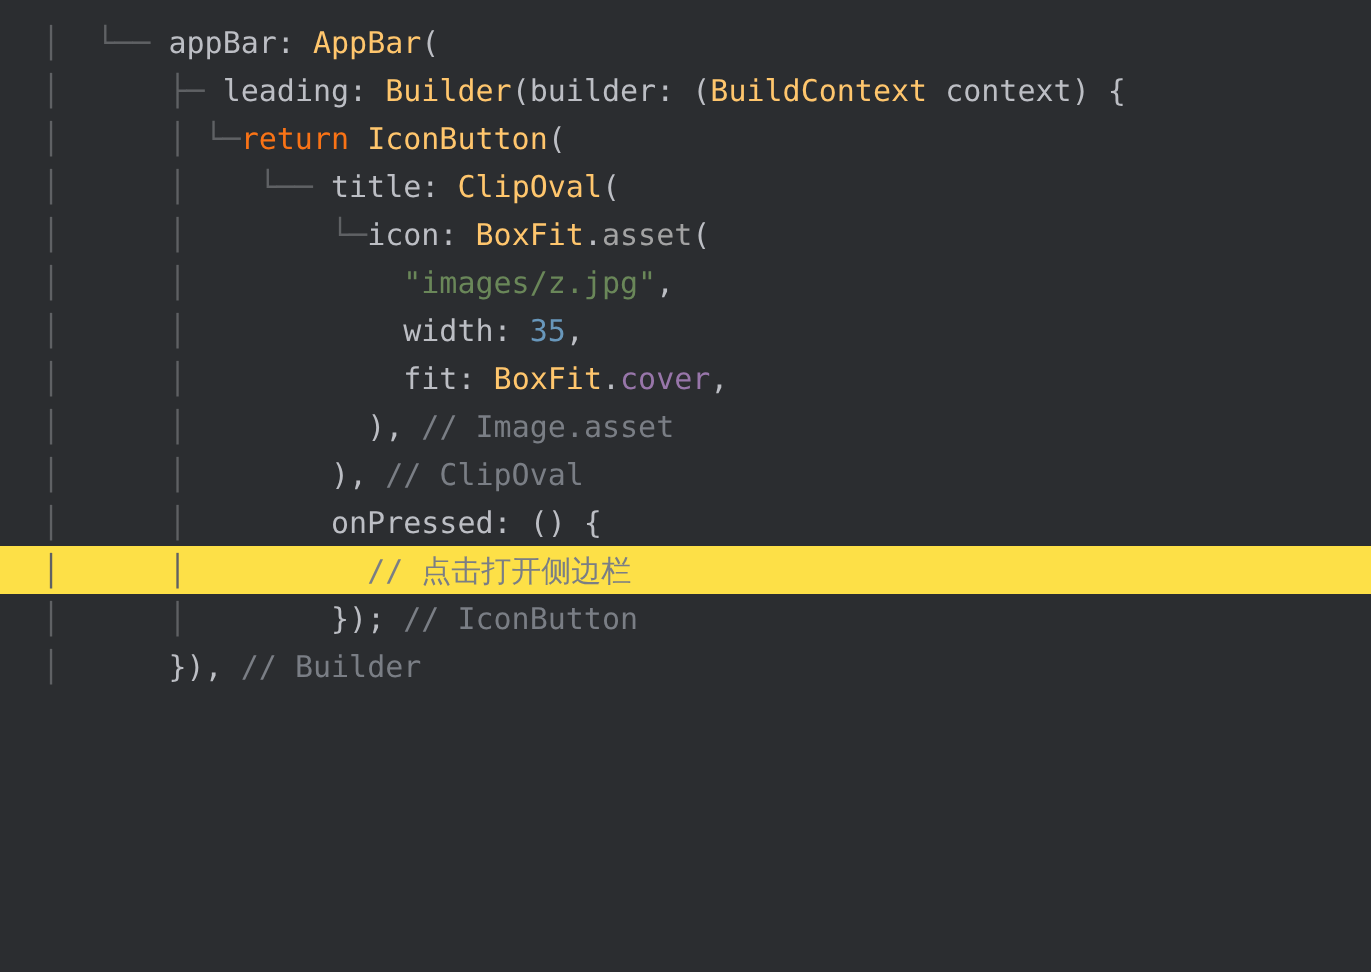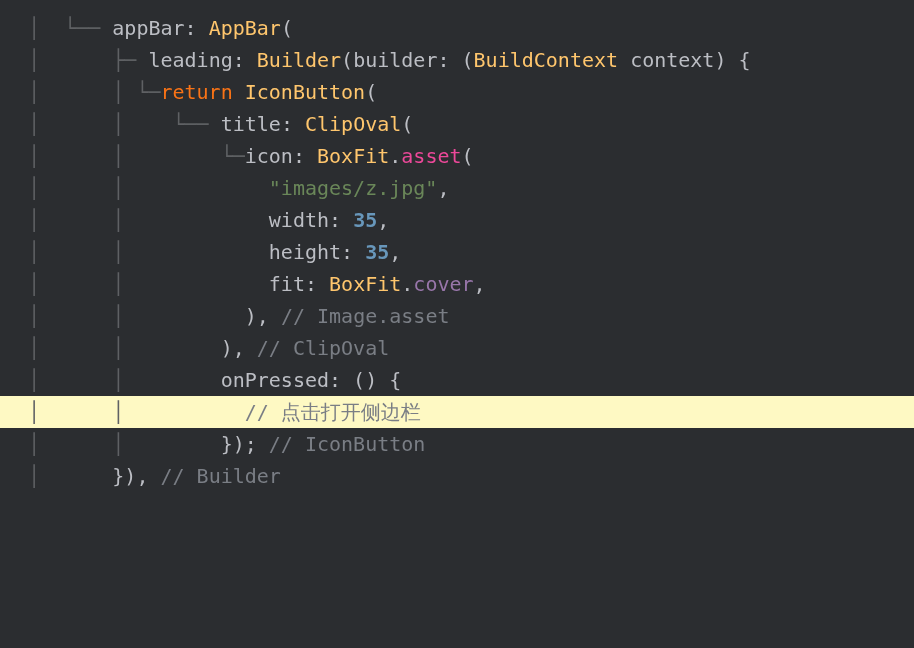--- a/index.html
+++ b/index.html
@@ -17,21 +17,21 @@
       overflow-x: auto;
       width: 914px;
       height: 648px;
     }
     .code-line {
       white-space: pre;
       padding: 0 16px;
       margin-left: 12px;
     }
     .highlight-line {
-      background: #fef9c3;
+      background: #fde047;
       white-space: pre;
       padding: 0 16px;
       margin-left: 0;
       padding-left: 28px;
     }
     .guide {
       color: #5f6164;
     }
     .comment {
       color: #7a7e85;
@@ -45,24 +45,23 @@
       color: #ffc66d;
     }
     .param {
       color: #bcbec4;
     }
     .string {
       color: #6a8759;
     }
     .number {
       color: #6897bb;
-      font-weight: bold;
     }
     .method {
-      color: #ec4899;
+      color: #a3a3a3;
     }
     .prop {
       color: #9876aa;
     }
     .text {
       color: #bcbec4;
       margin-top: 32px;
     }
     .punc {
       color: #bcbec4;
@@ -80,21 +79,20 @@
   <div class="code-line"><span class="guide">│      │ └─</span><span class="keyword">return</span><span> </span><span class="type">IconButton</span><span class="punc">(</span></div>
 
   <div class="code-line"><span class="guide">│      │    └── </span><span class="param">title</span><span class="punc">: </span><span class="type">ClipOval</span><span class="punc">(</span></div>
 
   <div class="code-line"><span class="guide">│      │        └─</span><span class="param">icon</span><span class="punc">: </span><span class="type">BoxFit</span><span class="punc">.</span><span class="method">asset</span><span class="punc">(</span></div>
 
   <div class="code-line"><span class="guide">│      │            </span><span class="string">"images/z.jpg"</span><span class="punc">,</span></div>
 
   <div class="code-line"><span class="guide">│      │            </span><span class="param">width</span><span class="punc">: </span><span class="number">35</span><span class="punc">,</span></div>
 
-  <div class="code-line"><span class="guide">│      │            </span><span class="param">height</span><span class="punc">: </span><span class="number">35</span><span class="punc">,</span></div>
 
   <div class="code-line"><span class="guide">│      │            </span><span class="param">fit</span><span class="punc">: </span><span class="type">BoxFit</span><span class="punc">.</span><span class="prop">cover</span><span class="punc">,</span></div>
 
   <div class="code-line"><span class="guide">│      │          </span><span class="punc">),</span><span class="comment"> // Image.asset</span></div>
 
   <div class="code-line"><span class="guide">│      │        </span><span class="punc">),</span><span class="comment"> // ClipOval</span></div>
 
   <div class="code-line"><span class="guide">│      │        </span><span class="param">onPressed</span><span class="punc">: () {</span></div>
 
   <div class="highlight-line"><span class="guide">│      │          </span><span class="comment">// 点击打开侧边栏</span></div>

